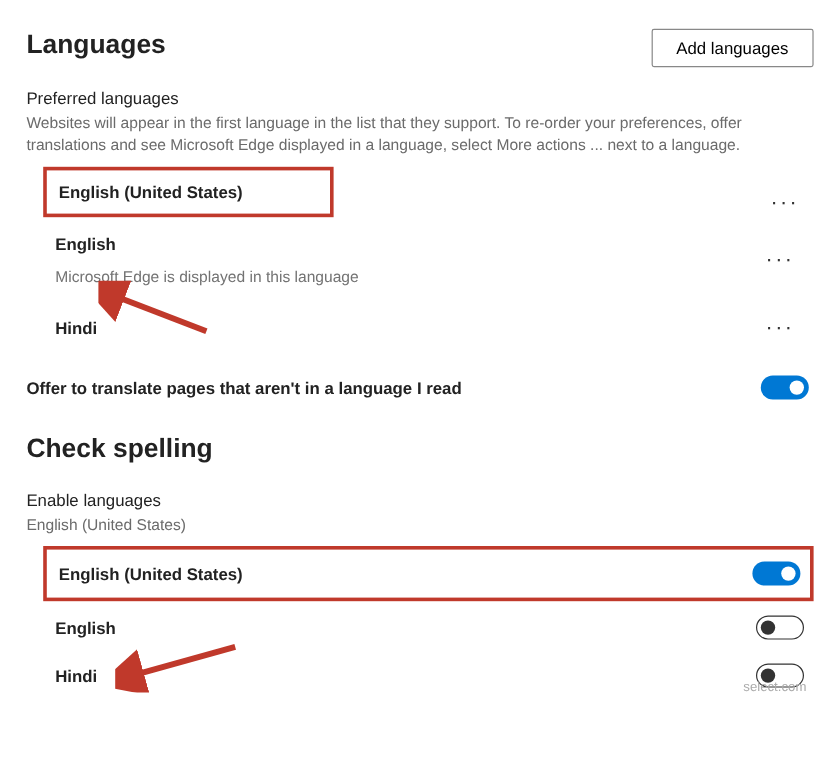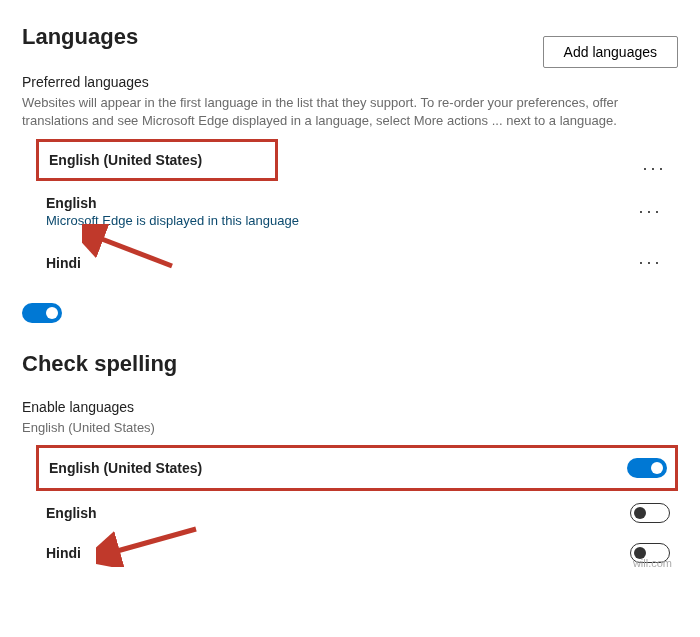--- a/index.html
+++ b/index.html
@@ -12,21 +12,21 @@
       font-size: 14px;
     }
     h1.section-title {
       font-size: 22px;
       font-weight: 600;
       margin-bottom: 18px;
     }
     .top-row {
       display: flex;
       justify-content: space-between;
-      align-items: flex-end;
+      align-items: flex-start;
       margin-bottom: 6px;
     }
     .add-lang-btn {
       border: 1px solid #888;
       background: #fff;
       padding: 7px 20px;
       font-size: 14px;
       cursor: pointer;
       border-radius: 2px;
     }
@@ -45,23 +45,23 @@
       display: flex;
       align-items: center;
       justify-content: space-between;
       padding: 10px 8px 10px 24px;
     }
     .lang-name {
       font-weight: 600;
       font-size: 14px;
     }
     .lang-sub {
-      color: #0c4a6e;
+      color: #737373;
       font-size: 13px;
-      margin-top: 2px;
+      margin-top: 12px;
     }
     .more-btn {
       font-size: 18px;
       letter-spacing: 2px;
       color: #333;
       cursor: pointer;
       padding: 4px 8px;
       user-select: none;
     }
     .highlight-red {
@@ -168,20 +168,21 @@
       <defs>
           <marker id="ah1" markerWidth="8" markerHeight="8" refX="2" refY="4" orient="auto">
             <polygon points="0 0, 8 4, 0 8" fill="#c0392b"></polygon>
           </marker>
         </defs>
       <line x1="90" y1="42" x2="12" y2="12" stroke="#c0392b" stroke-width="5" marker-end="url(#ah1)"></line>
     </svg>
   </div>
 
   <div class="offer-row">
+    <div class="offer-label">Offer to translate pages that aren't in a language I read</div>
     <div class="toggle on">
         <div class="knob"></div>
       </div>
   </div>
 
   <h1 class="section-title" style="margin-top:18px; margin-bottom:22px;">Check spelling</h1>
 
   <div class="sub-heading">Enable languages</div>
   <div class="sub-desc" style="margin-bottom:8px;">English (United States)</div>
 
@@ -210,14 +211,14 @@
       <defs>
           <marker id="ah2" markerWidth="8" markerHeight="8" refX="2" refY="4" orient="auto">
             <polygon points="0 0, 8 4, 0 8" fill="#c0392b"></polygon>
           </marker>
         </defs>
       <line x1="100" y1="6" x2="14" y2="30" stroke="#c0392b" stroke-width="5" marker-end="url(#ah2)"></line>
     </svg>
   </div>
 
 
-  <div class="watermark">will.com</div>
+  <div class="watermark">select.com</div>
 </div>
 
 </body></html>

